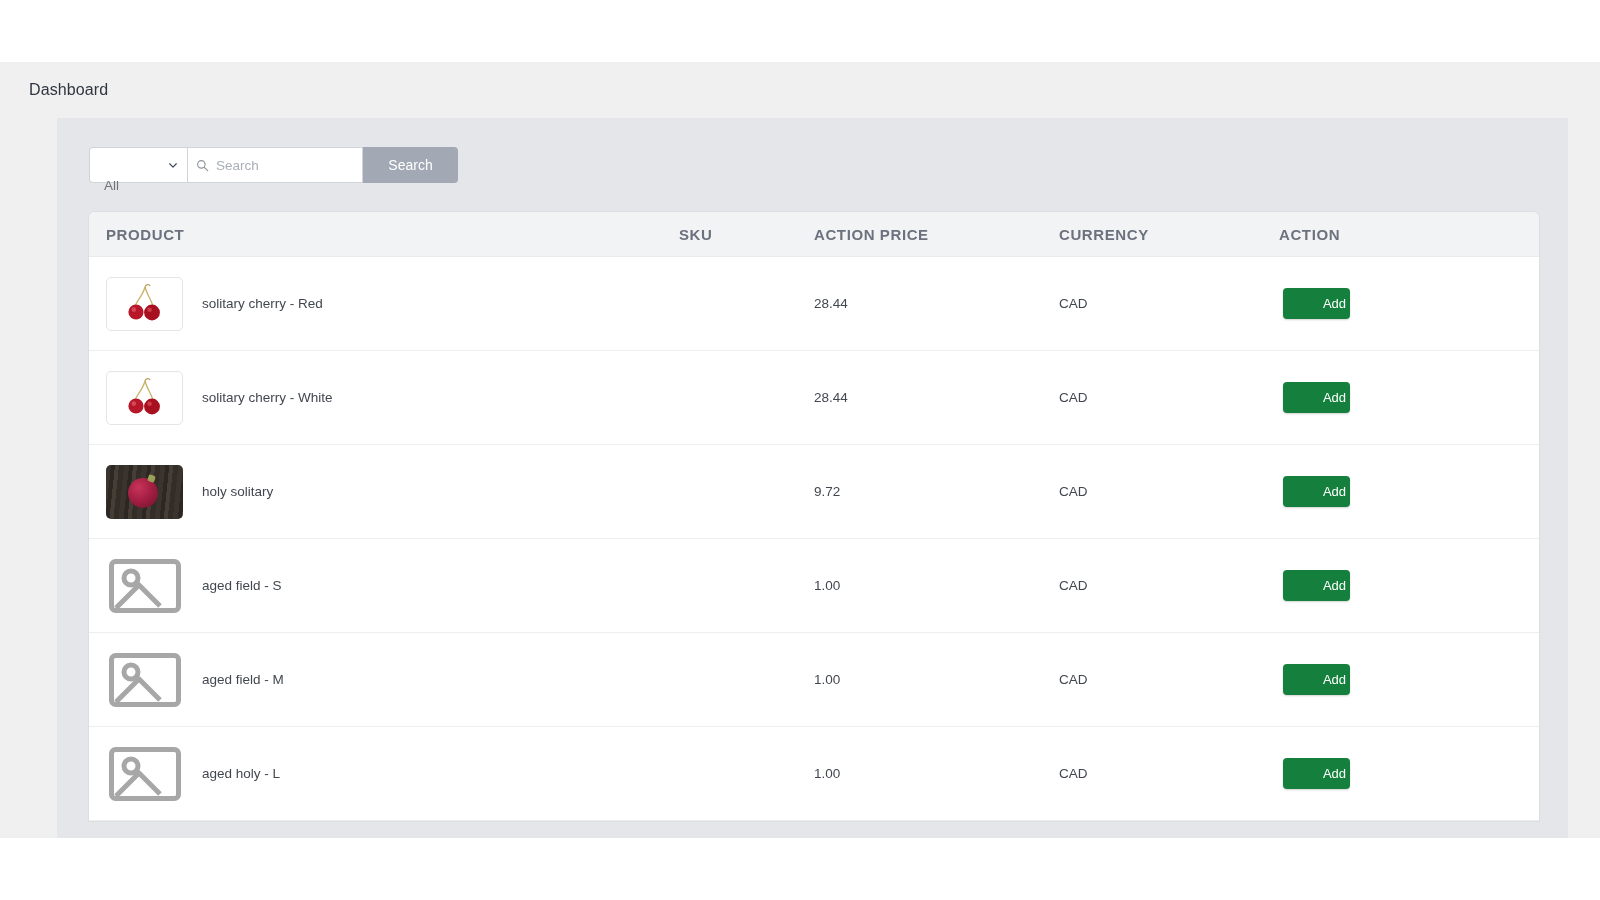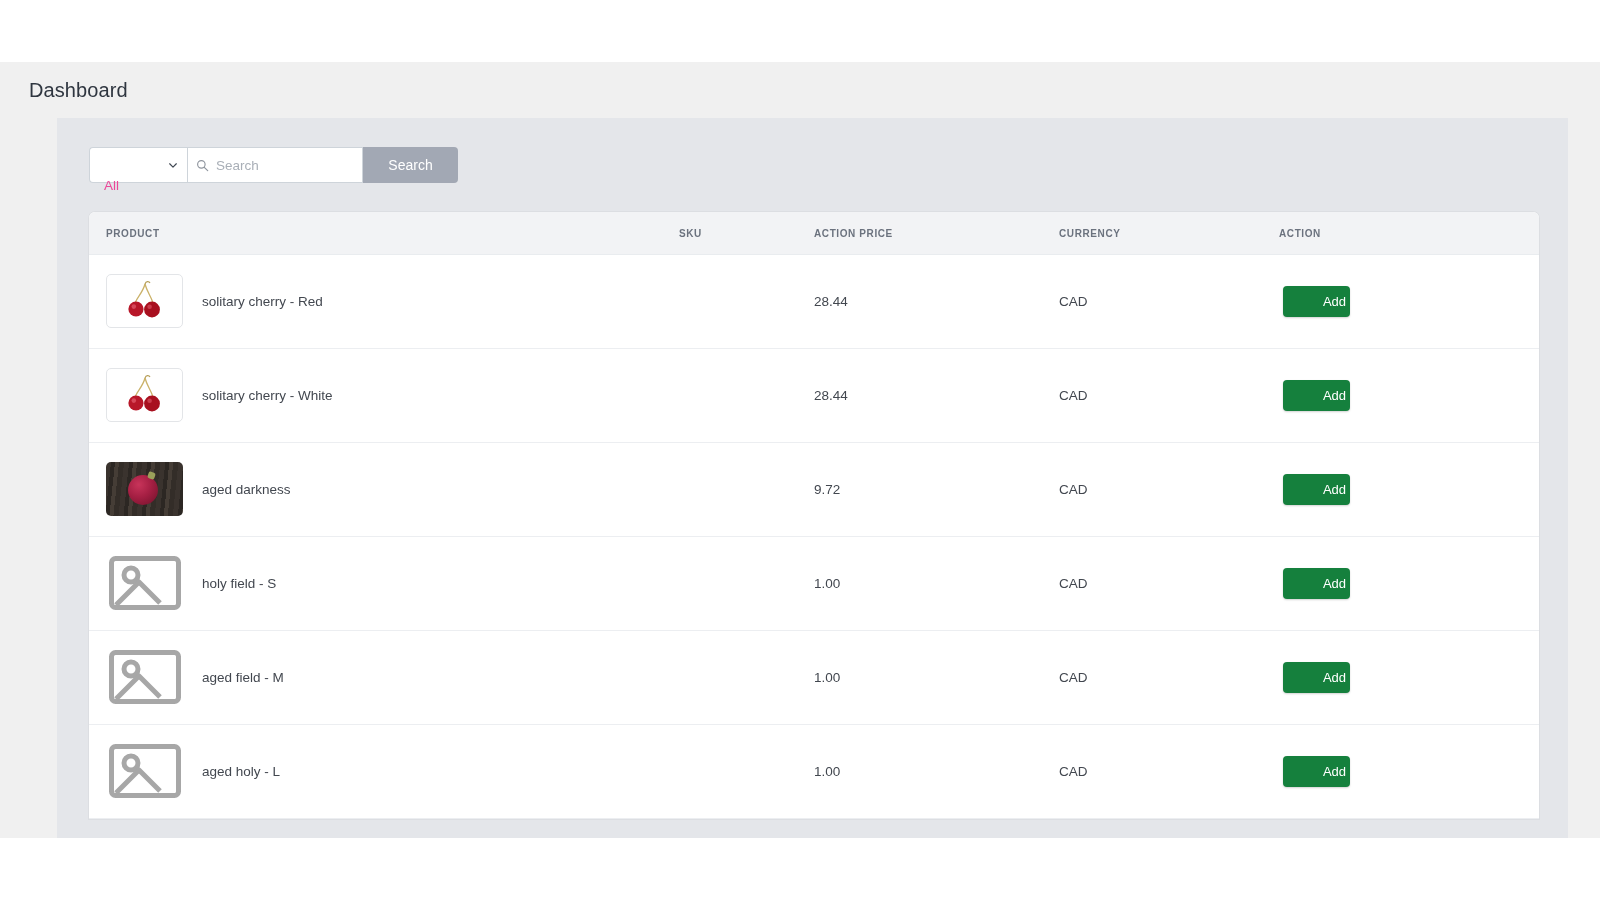--- a/index.html
+++ b/index.html
@@ -15,21 +15,21 @@
 
   
   .page-header {
     height: 56px;
     background: #f0f0f0;
     display: flex;
     align-items: center;
     padding-left: 29px;
   }
   .page-title {
-    font-size: 20px;
+    font-size: 16px;
     color: #2f3640;
     letter-spacing: .1px;
   }
 
   
   .body-area {
     height: 720px;
     display: flex;
     background: #f0f0f0;
   }
@@ -62,21 +62,21 @@
     appearance: none;
     -webkit-appearance: none;
     border: none;
     outline: none;
     background: transparent;
     width: 100%;
     height: 100%;
     padding: 0 22px 0 14px;
     font-family: "Liberation Sans", sans-serif;
     font-size: 13.5px;
-    color: #ec4899;
+    color: #737373;
     cursor: pointer;
     margin-top: 40px;
   }
   .chevron {
     position: absolute;
     right: 9px;
     pointer-events: none;
     width: 10px; height: 10px;
     display: block;
   }
@@ -121,21 +121,21 @@
     width: 1450px;
     background: #ffffff;
     border-radius: 6px 6px 0 0;
     overflow: hidden;
     box-shadow: 0 0 0 1px rgba(0,0,0,.03);
   }
   table { width: 100%; border-collapse: collapse; table-layout: fixed; }
   thead th {
     background: #f2f3f5;
     text-align: left;
-    font-size: 10px;
+    font-size: 15px;
     font-weight: bold;
     letter-spacing: .6px;
     color: #6b727e;
     padding: 14px 0 13px 0;
     height: 42px;
     border-bottom: 1px solid #e9ecef;
   }
   .col-product { width: 590px; padding-left: 17px !important; }
   .col-sku     { width: 135px; }
   .col-price   { width: 245px; }
@@ -310,41 +310,41 @@
               </td>
             </tr>
             <tr>
               <td class="cell-product">
                 <div class="product-cell">
                   <div class="thumb plain">
                     <div class="wood">
                       <div class="berry"></div>
                     </div>
                   </div>
-                  <span class="product-name">aged darkness</span>
+                  <span class="product-name">holy solitary</span>
                 </div>
               </td>
               <td><span></span></td>
               <td><span>9.72</span></td>
               <td><span>CAD</span></td>
               <td class="cell-action">
                 <div class="action-wrap"><button class="add-btn">Add</button></div>
               </td>
             </tr>
             <tr>
               <td class="cell-product">
                 <div class="product-cell">
                   <div class="thumb plain">
                     <svg class="ph-svg" viewBox="0 0 74 56">
                       <rect x="3.5" y="3.5" width="67" height="49" rx="4" fill="none" stroke="#a7a7a7" stroke-width="5"></rect>
                       <circle cx="23" cy="20" r="7" fill="none" stroke="#a7a7a7" stroke-width="5"></circle>
                       <path d="M8 50 L31 27 L52 48" fill="none" stroke="#a7a7a7" stroke-width="5" stroke-linejoin="round"></path>
                     </svg>
                   </div>
-                  <span class="product-name">holy field - S</span>
+                  <span class="product-name">aged field - S</span>
                 </div>
               </td>
               <td><span></span></td>
               <td><span>1.00</span></td>
               <td><span>CAD</span></td>
               <td class="cell-action">
                 <div class="action-wrap"><button class="add-btn">Add</button></div>
               </td>
             </tr>
             <tr>

